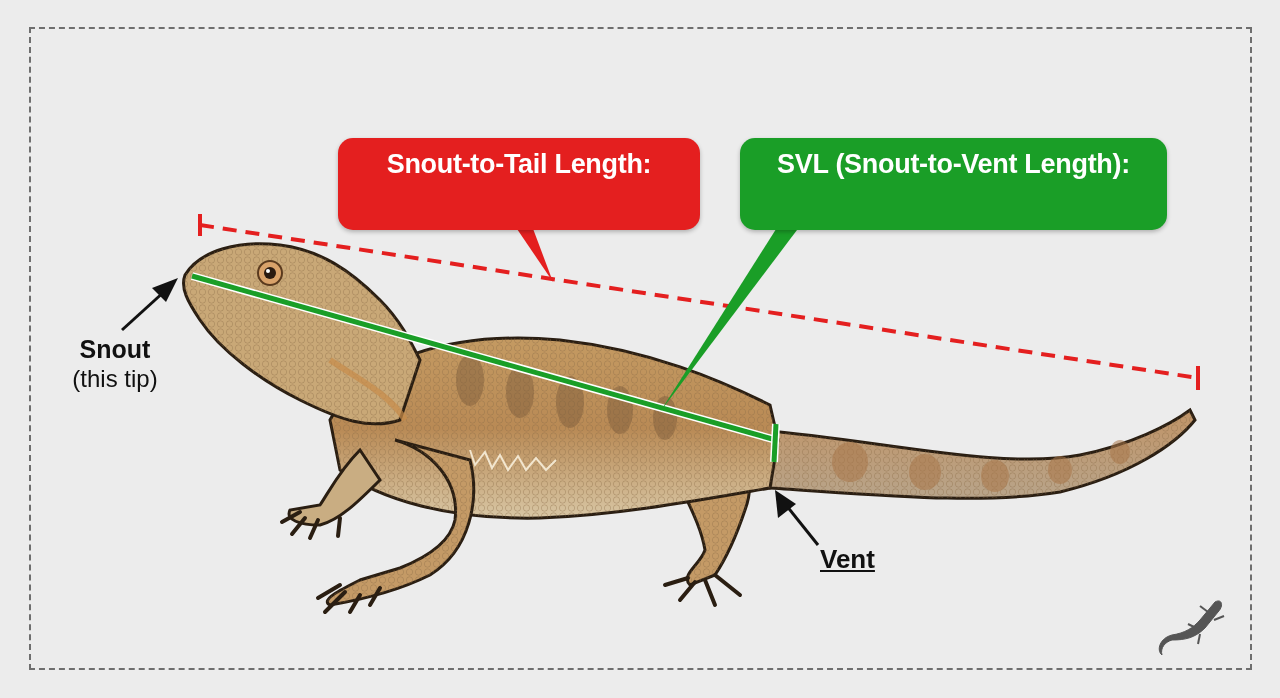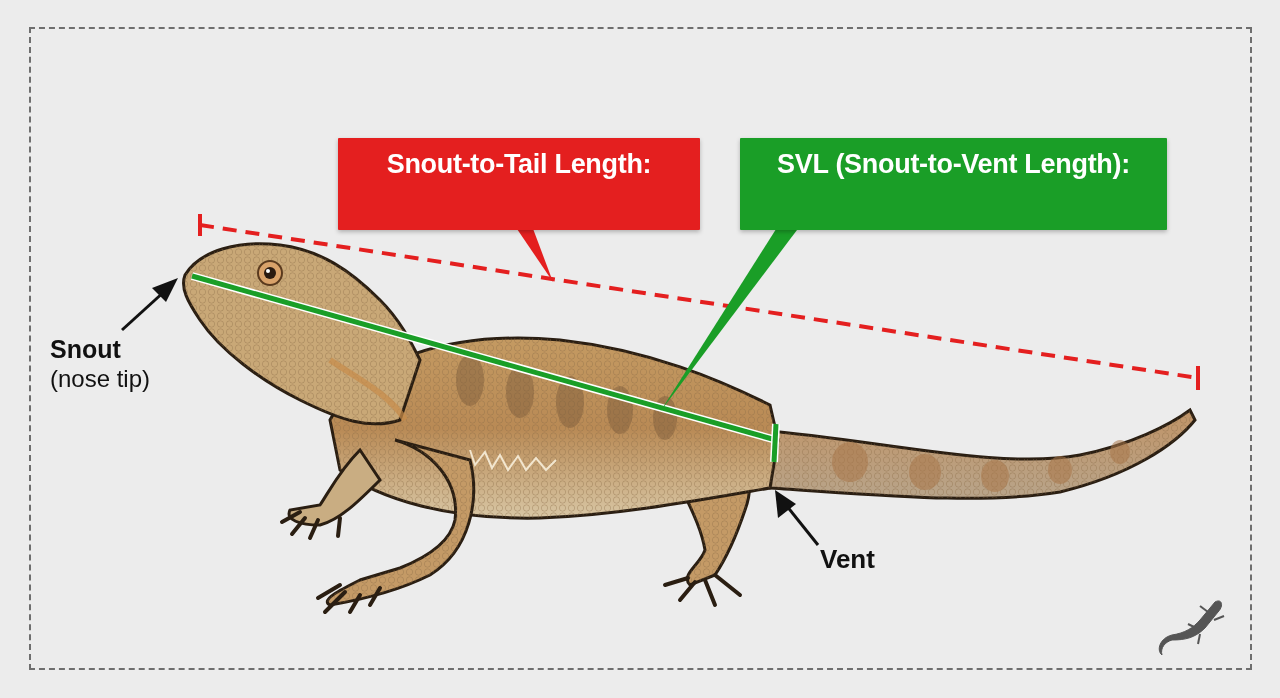--- a/index.html
+++ b/index.html
@@ -8,34 +8,34 @@
     background: #ececec;
     font-family: "Liberation Sans", "DejaVu Sans", sans-serif;
     position: relative;
   }
   .frame {
     position: absolute; left: 29px; top: 27px; width: 1223px; height: 643px;
     border: 2px dashed #6e6e6e; box-sizing: border-box;
   }
   svg.art { position: absolute; left: 0; top: 0; }
   .callout {
-    position: absolute; border-radius: 1px; color: #fff; text-align: center;
+    position: absolute; border-radius: 15px; color: #fff; text-align: center;
     box-shadow: 0 2px 4px rgba(0,0,0,0.25);
   }
   .callout .t1 { font-weight: bold; font-size: 27px; line-height: 32px; letter-spacing: -0.3px; }
   .callout .t2 { font-size: 27px; line-height: 32px; letter-spacing: -0.3px; }
   #callout-red { left: 338px; top: 138px; width: 362px; height: 92px; background: #e41f1f; }
   #callout-red .t1 { margin-top: 10px; }
   #callout-green { left: 740px; top: 138px; width: 427px; height: 92px; background: #1a9e27; }
   #callout-green .t1 { margin-top: 10px; }
-  .label { position: absolute; color: #111; }
+  .label { position: absolute; color: #111; text-align: center; }
   #snout-label { left: 50px; top: 334px; width: 130px; }
   #snout-label .b { font-weight: bold; font-size: 25px; line-height: 30px; }
   #snout-label .n { font-size: 24px; line-height: 30px; }
-  #vent-label { left: 820px; top: 544px; font-weight: bold; font-size: 26px; }
+  #vent-label { left: 820px; top: 544px; font-weight: bold; font-size: 26px; text-decoration: underline; }
 </style>
 </head>
 <body>
 
 <div class="frame"></div>
 
 <svg class="art" width="1280" height="698" viewBox="0 0 1280 698">
   <defs>
     <linearGradient id="bodyG" x1="0" y1="0" x2="0" y2="1">
       <stop offset="0" stop-color="#c49a62"></stop>
@@ -136,16 +136,16 @@
 <div id="callout-red" class="callout">
   <div class="t1">Snout-to-Tail Length:</div>
 </div>
 
 <div id="callout-green" class="callout">
   <div class="t1">SVL (Snout-to-Vent Length):</div>
 </div>
 
 <div id="snout-label" class="label">
   <div class="b">Snout</div>
-  <div class="n">(nose tip)</div>
+  <div class="n">(this tip)</div>
 </div>
 
 <div id="vent-label" class="label">Vent</div>
 
 </body></html>

